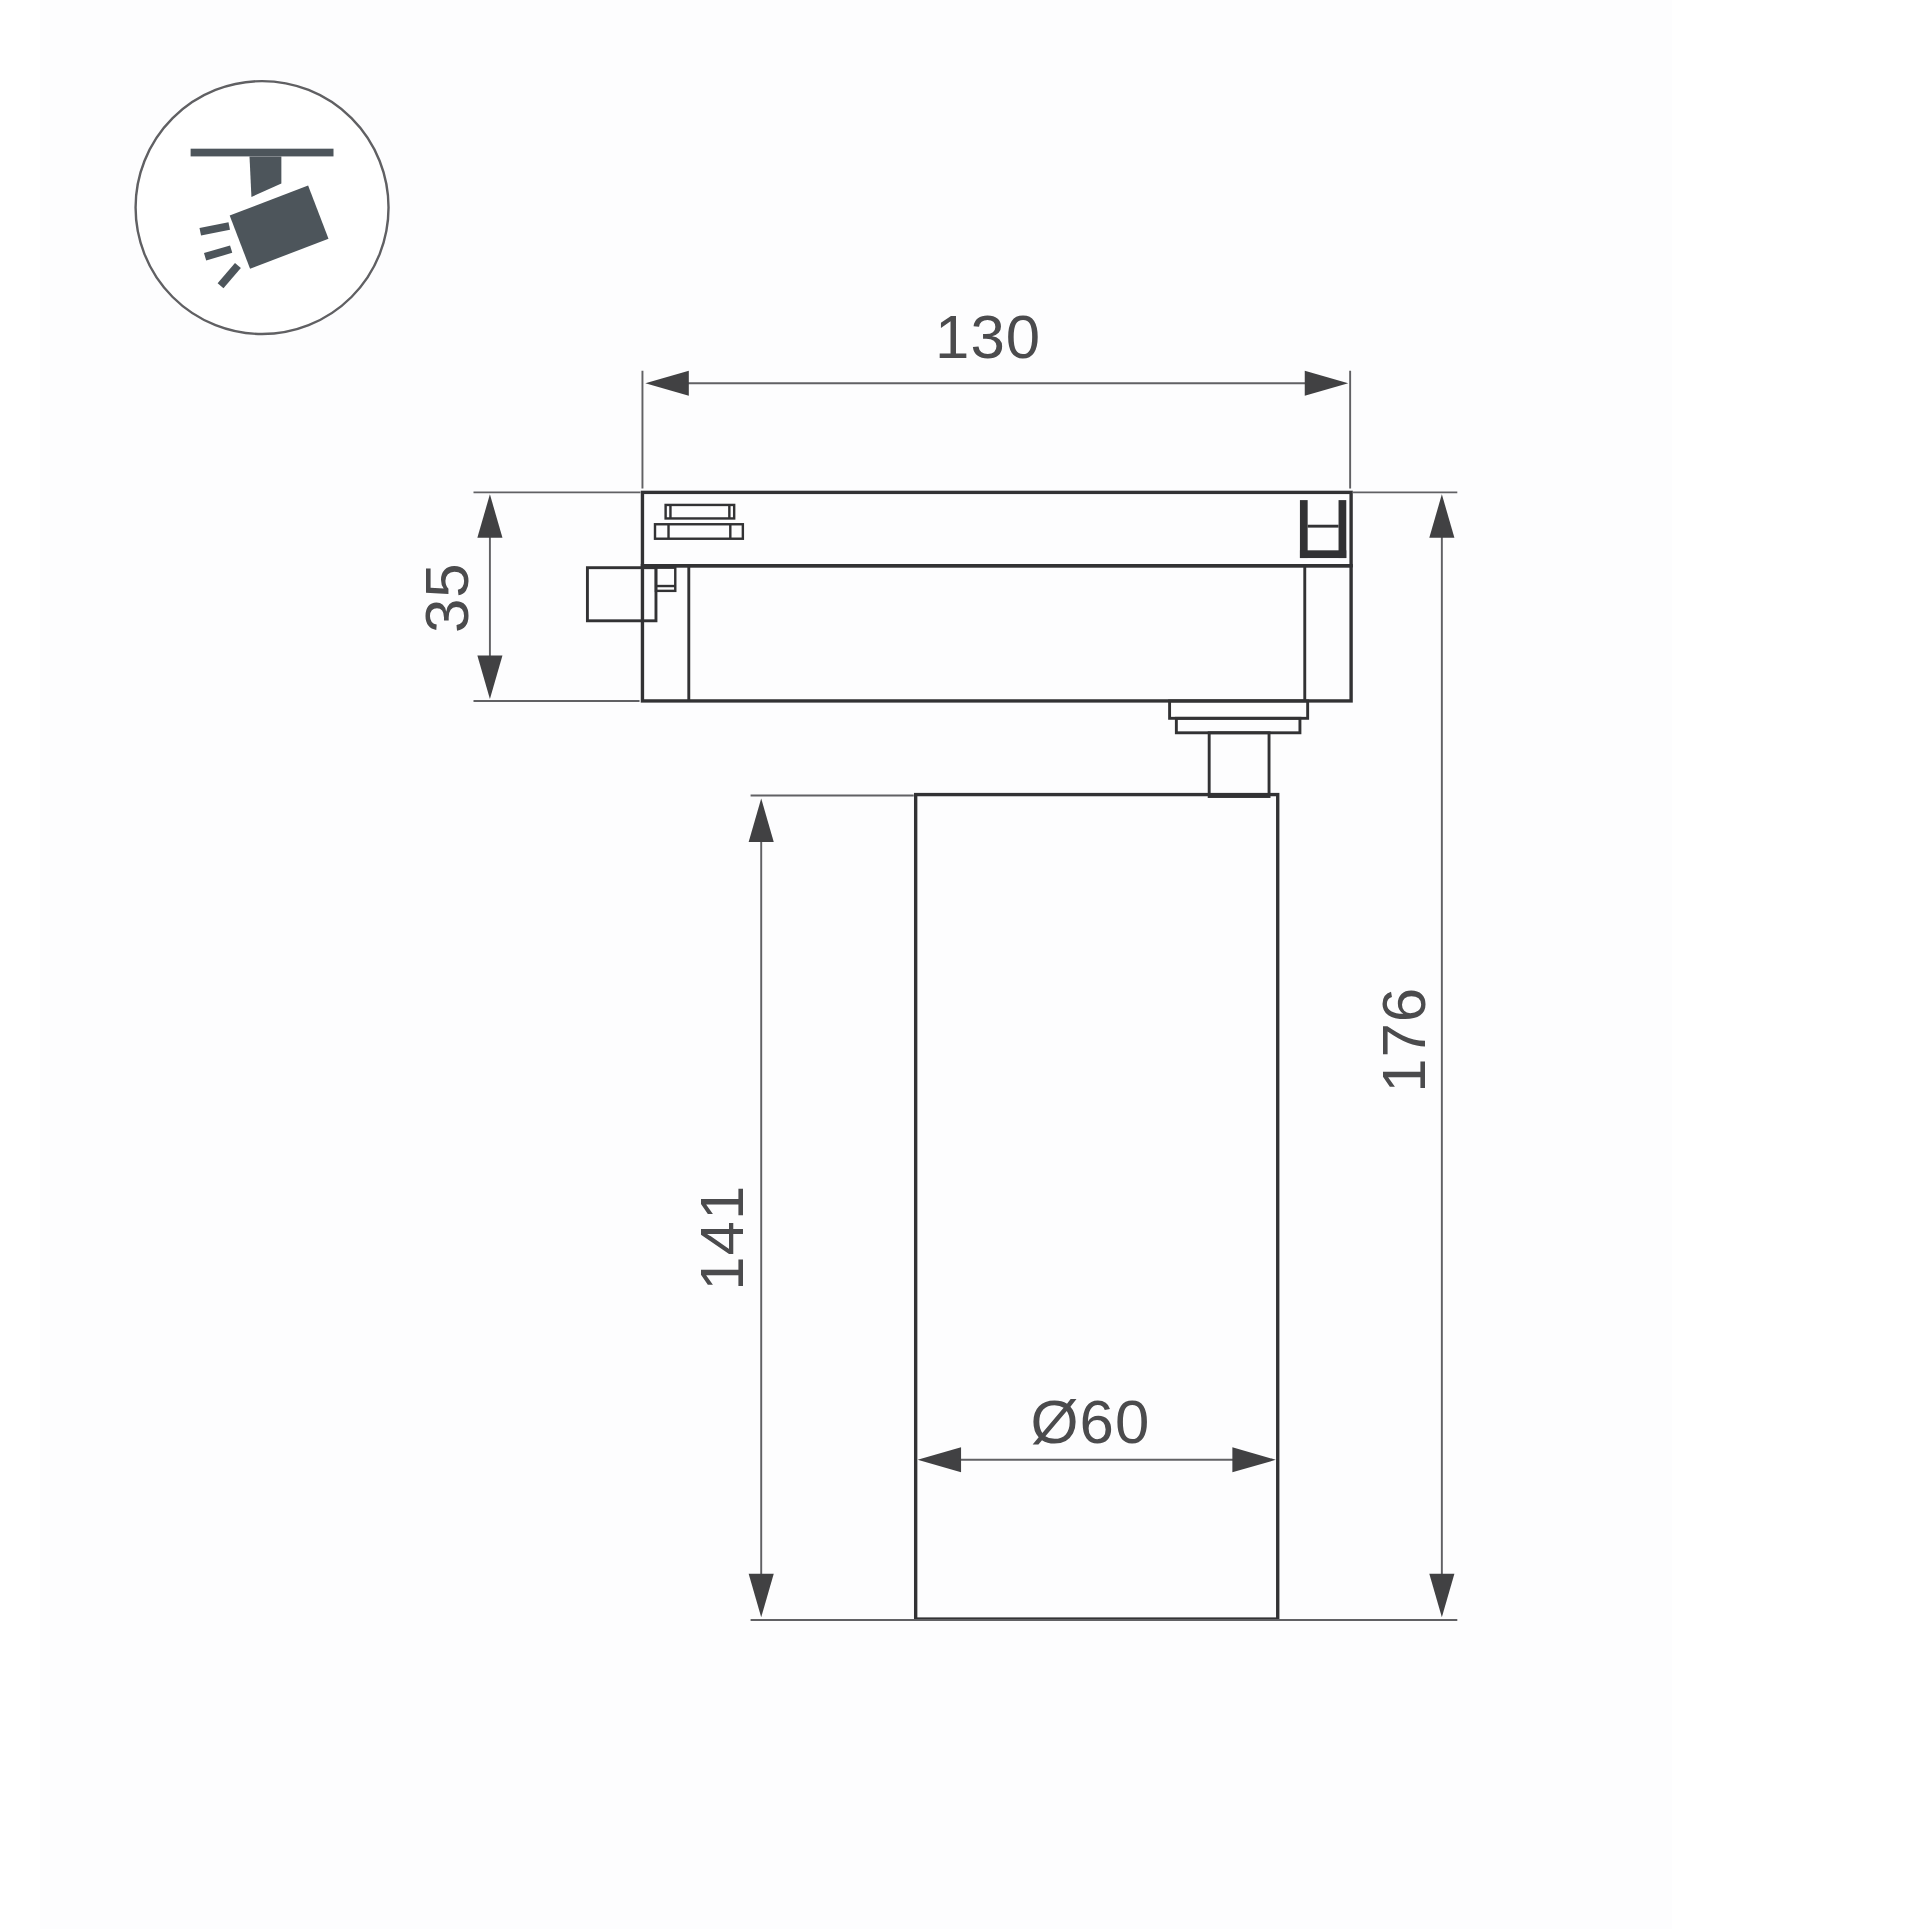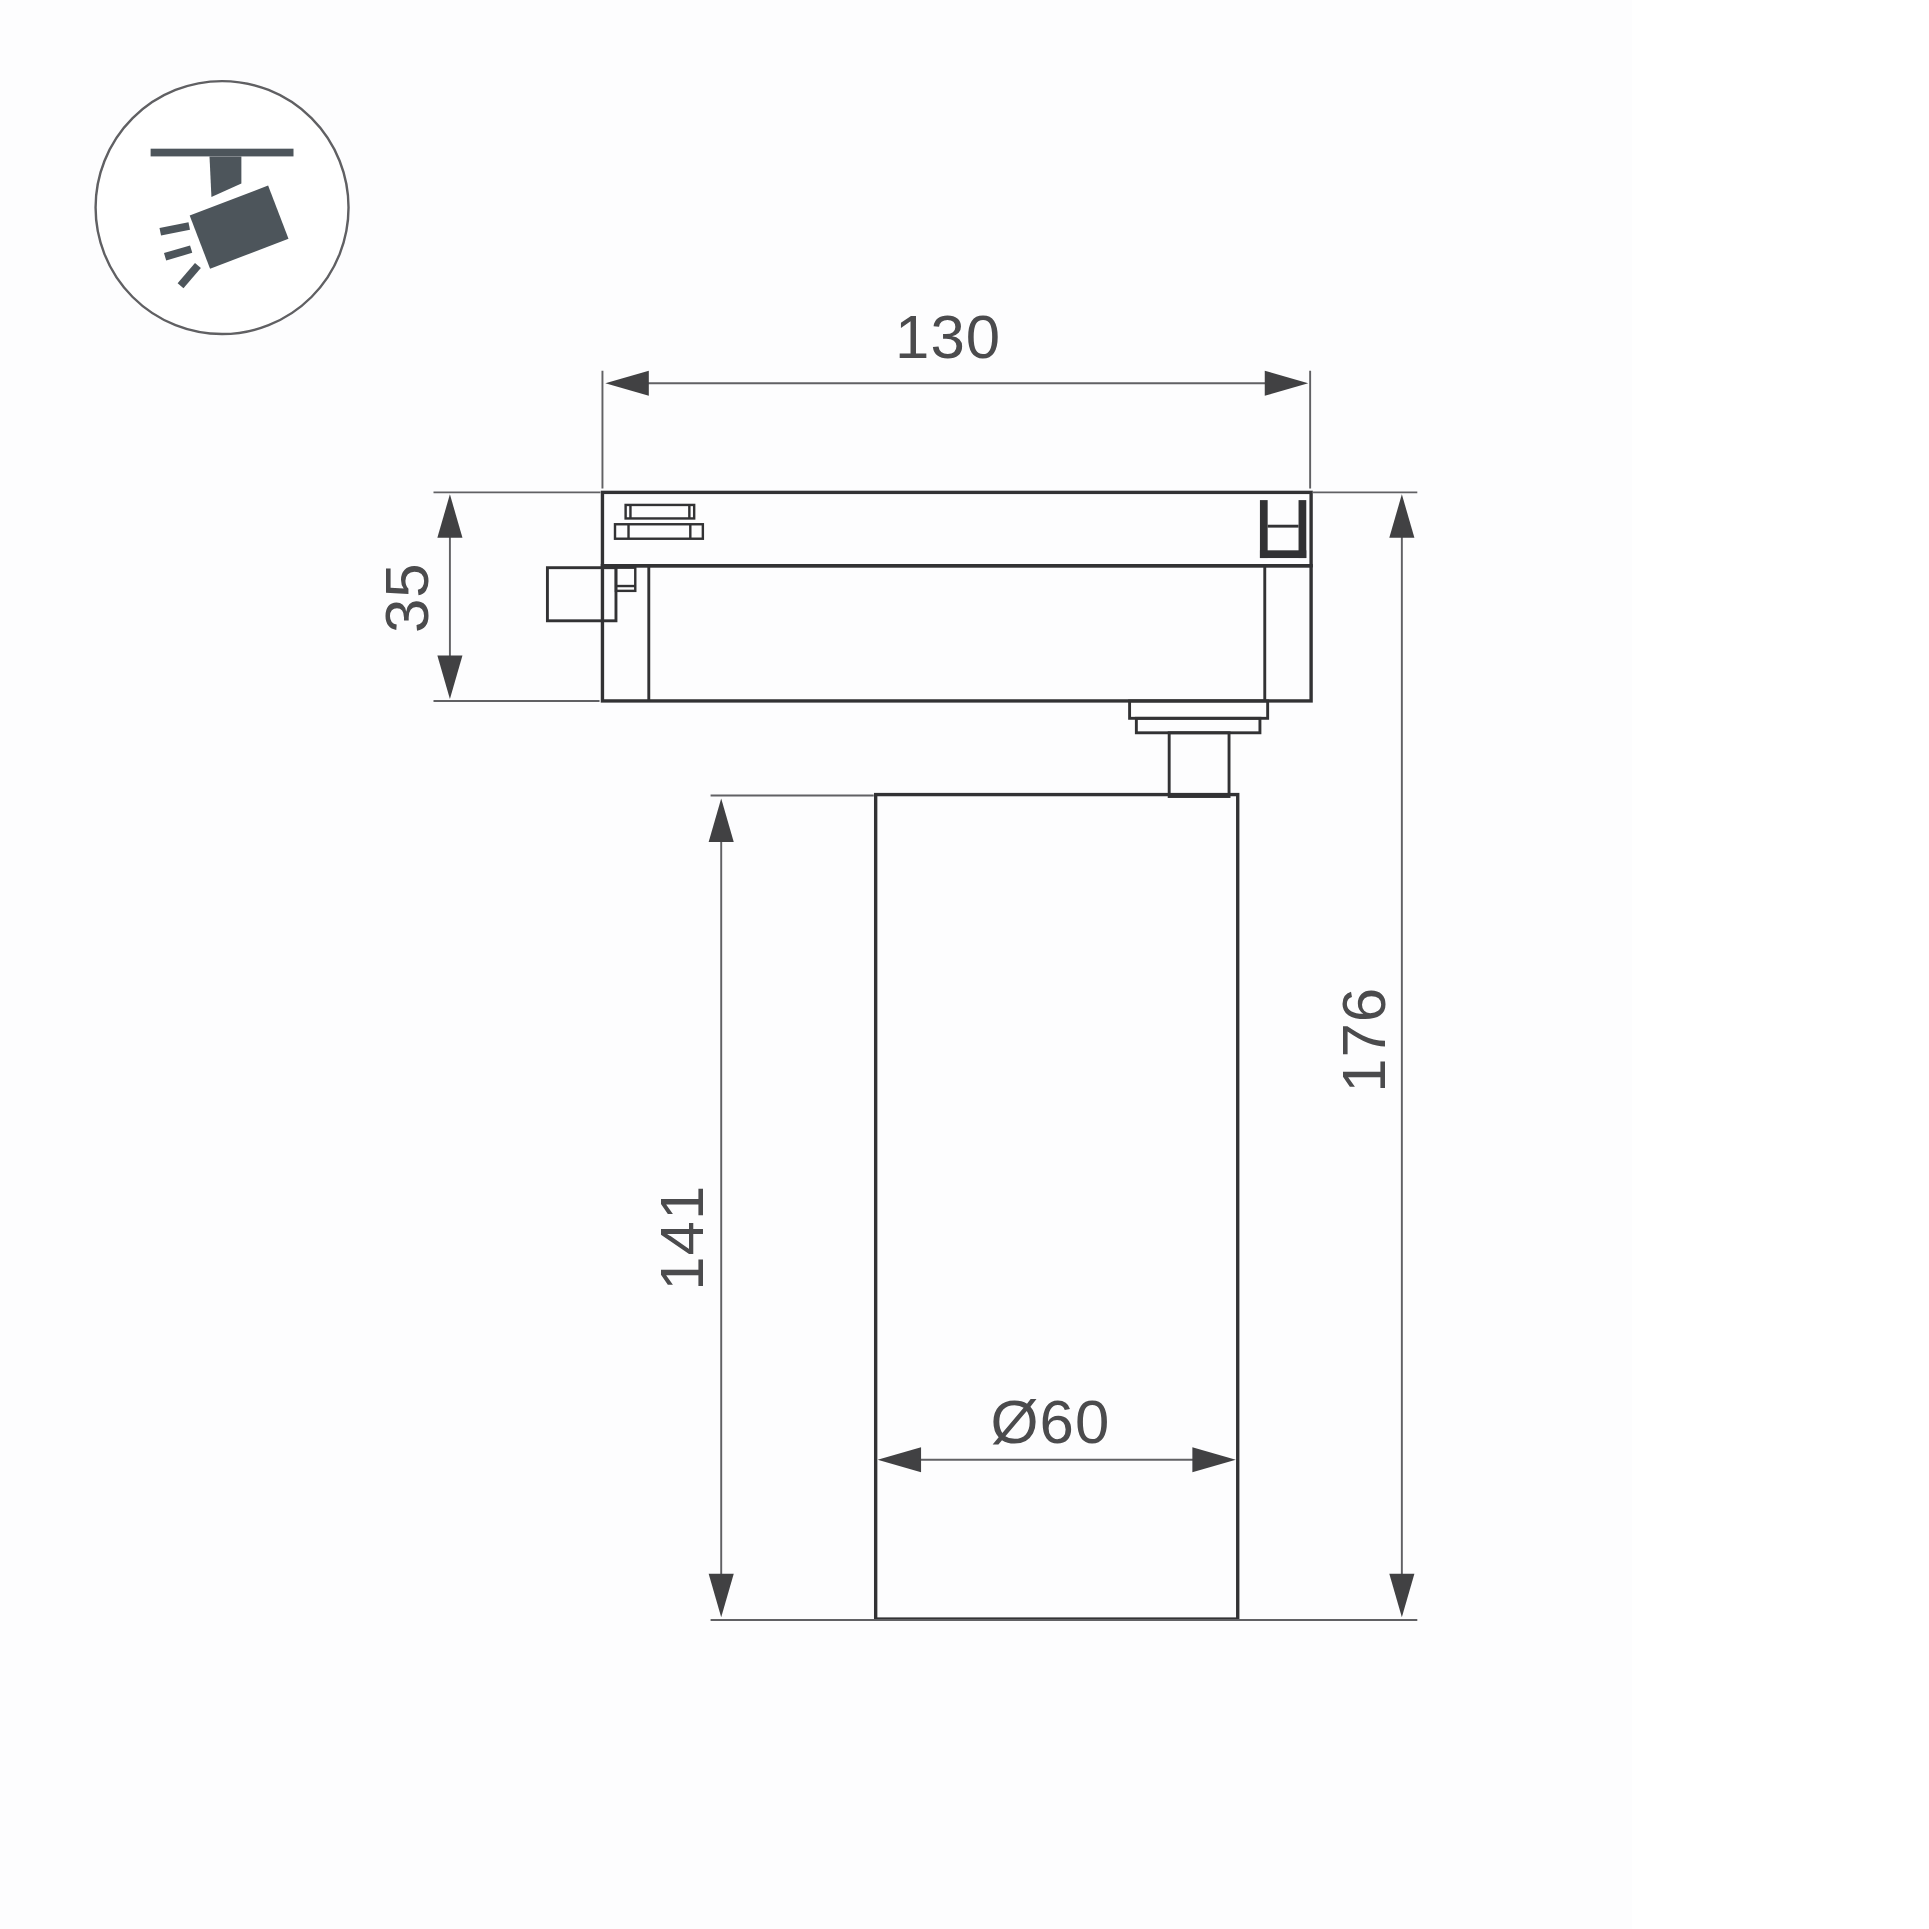--- a/index.html
+++ b/index.html
@@ -6,20 +6,21 @@
     margin: 0;
     padding: 0;
     background: #ffffff;
   }
   .canvas {
     position: relative;
     width: 1632px;
     height: 1929px;
     background: #fdfdfe;
     font-family: "Liberation Sans", sans-serif;
+    margin-left: 40px;
   }
   svg { display: block; }
   .dim-text {
     font-family: "Liberation Sans", sans-serif;
     font-size: 64px;
     fill: #4b4b4d;
     letter-spacing: 1px;
   }
 </style>
 </head>

